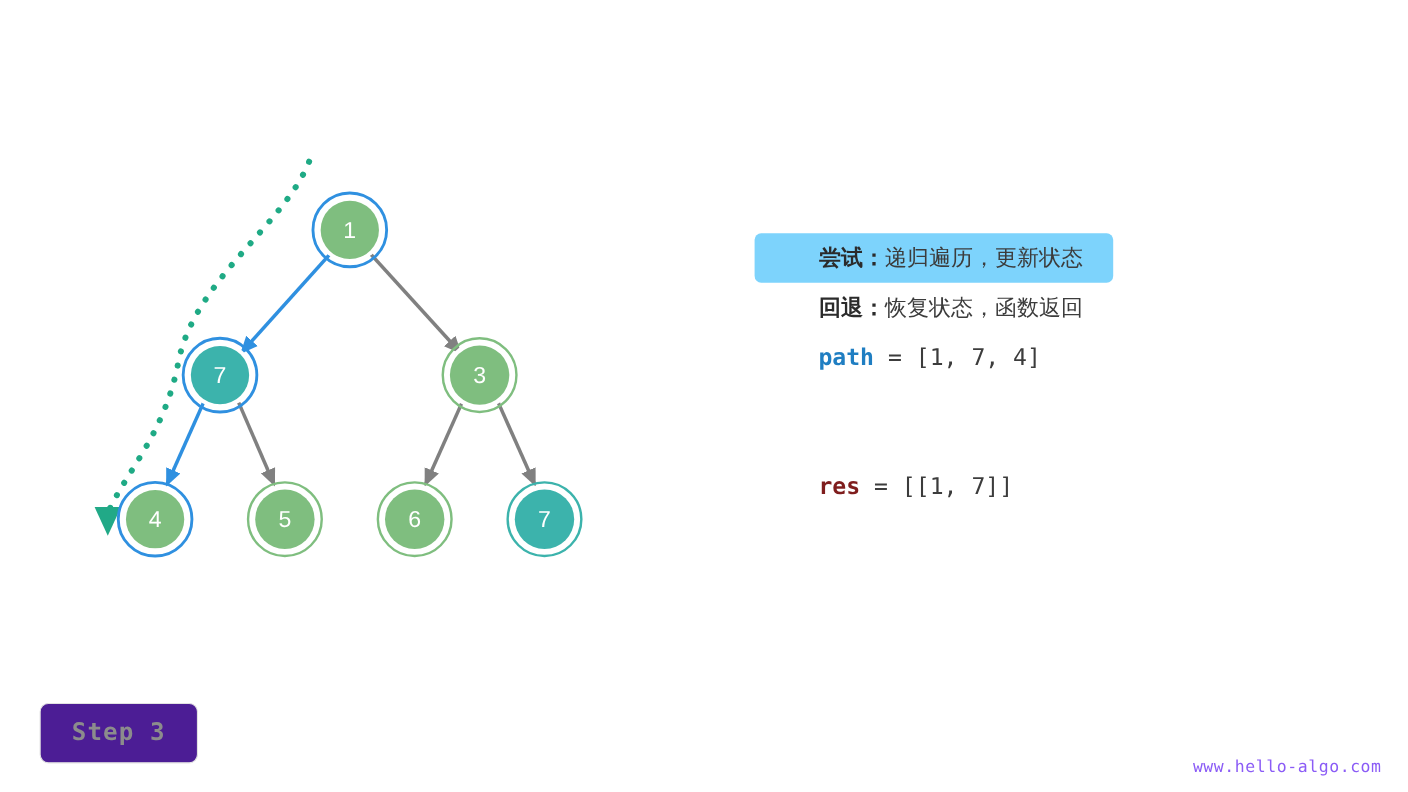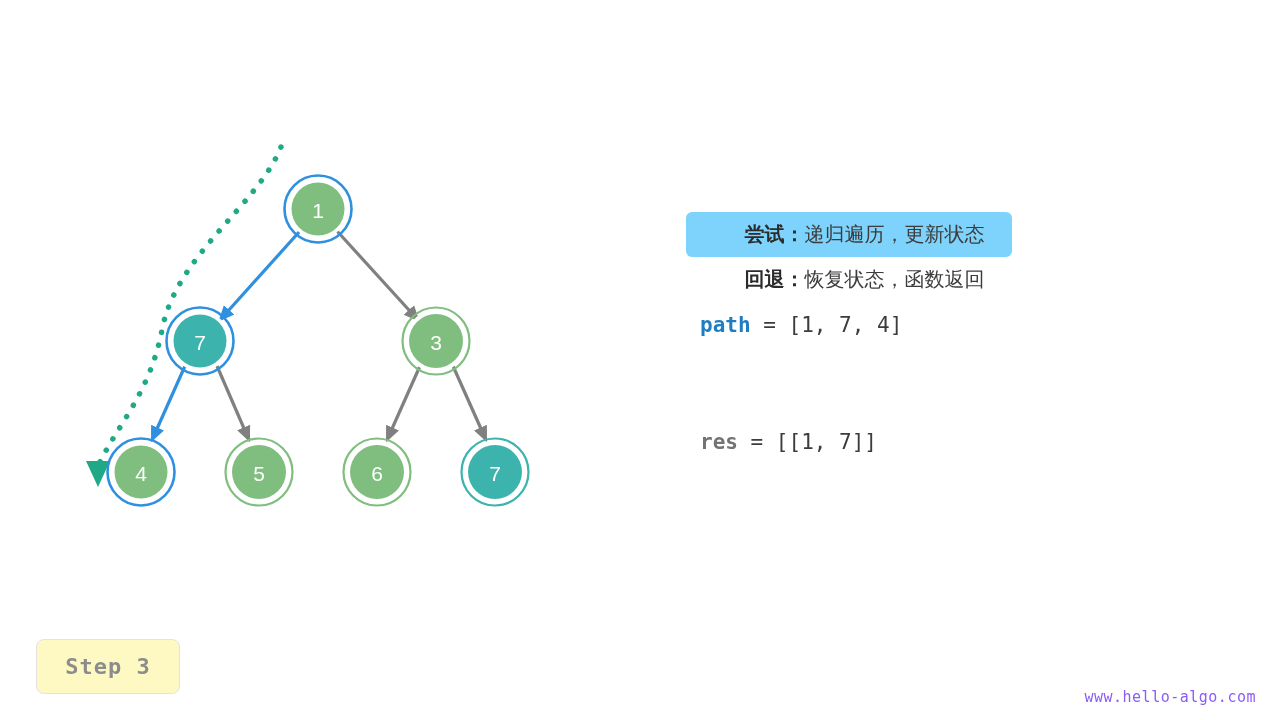--- a/index.html
+++ b/index.html
@@ -57,41 +57,42 @@
   }
   .cjk-line b {
     font-weight: bold;
     color: #2b2b2b;
   }
   .code-line {
     font-family: "DejaVu Sans Mono", monospace;
     font-size: 21px;
     color: #3c3c3c;
     white-space: pre;
+    margin-left: 44px;
   }
   .code-line .var-path {
     color: #1f7ec2;
     font-weight: bold;
   }
   .code-line .var-res {
-    color: #737373;
+    color: #7f1d1d;
     font-weight: bold;
   }
   .spacer-row {
     height: 72px;
   }
 
   
   #step-badge {
     position: absolute;
     left: 36px;
     top: 639px;
     width: 144px;
     height: 55px;
-    background: #fef9c3;
+    background: #4c1d95;
     border: 1px solid #e2e2e2;
     border-radius: 8px;
     display: flex;
     align-items: center;
     justify-content: center;
     box-sizing: border-box;
   }
   #step-badge span {
     font-family: "DejaVu Sans Mono", monospace;
     font-size: 22px;

